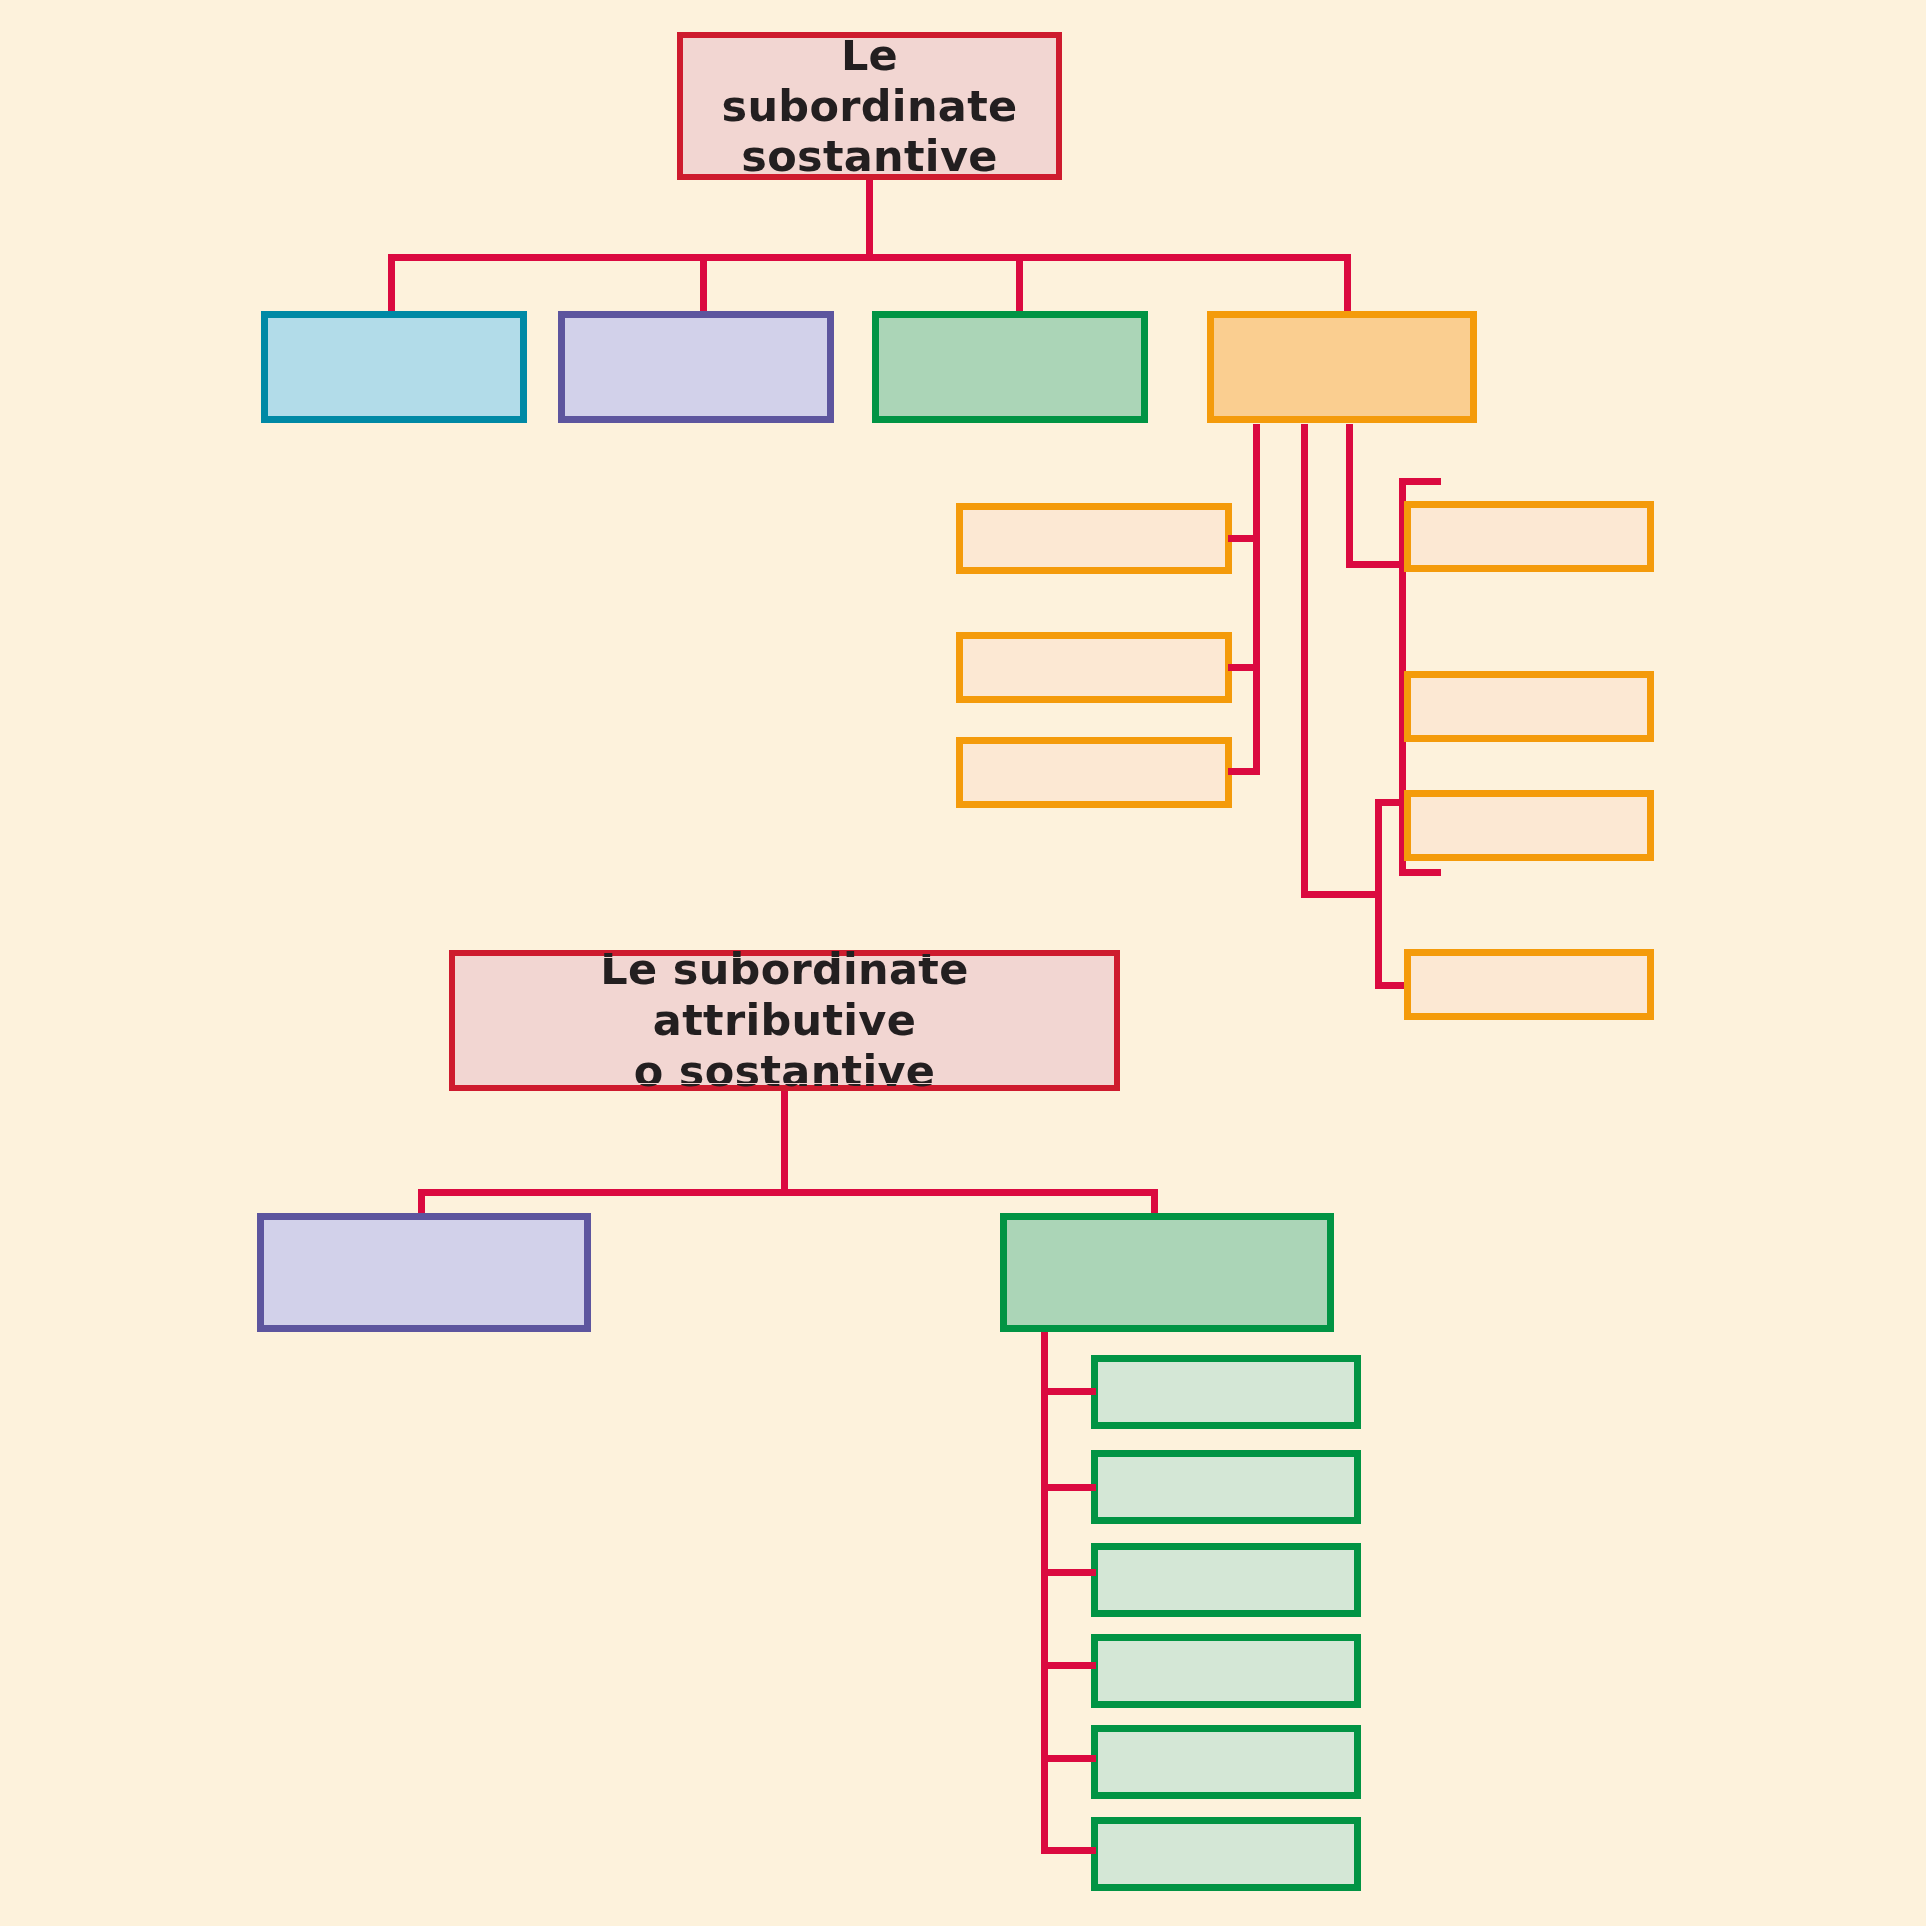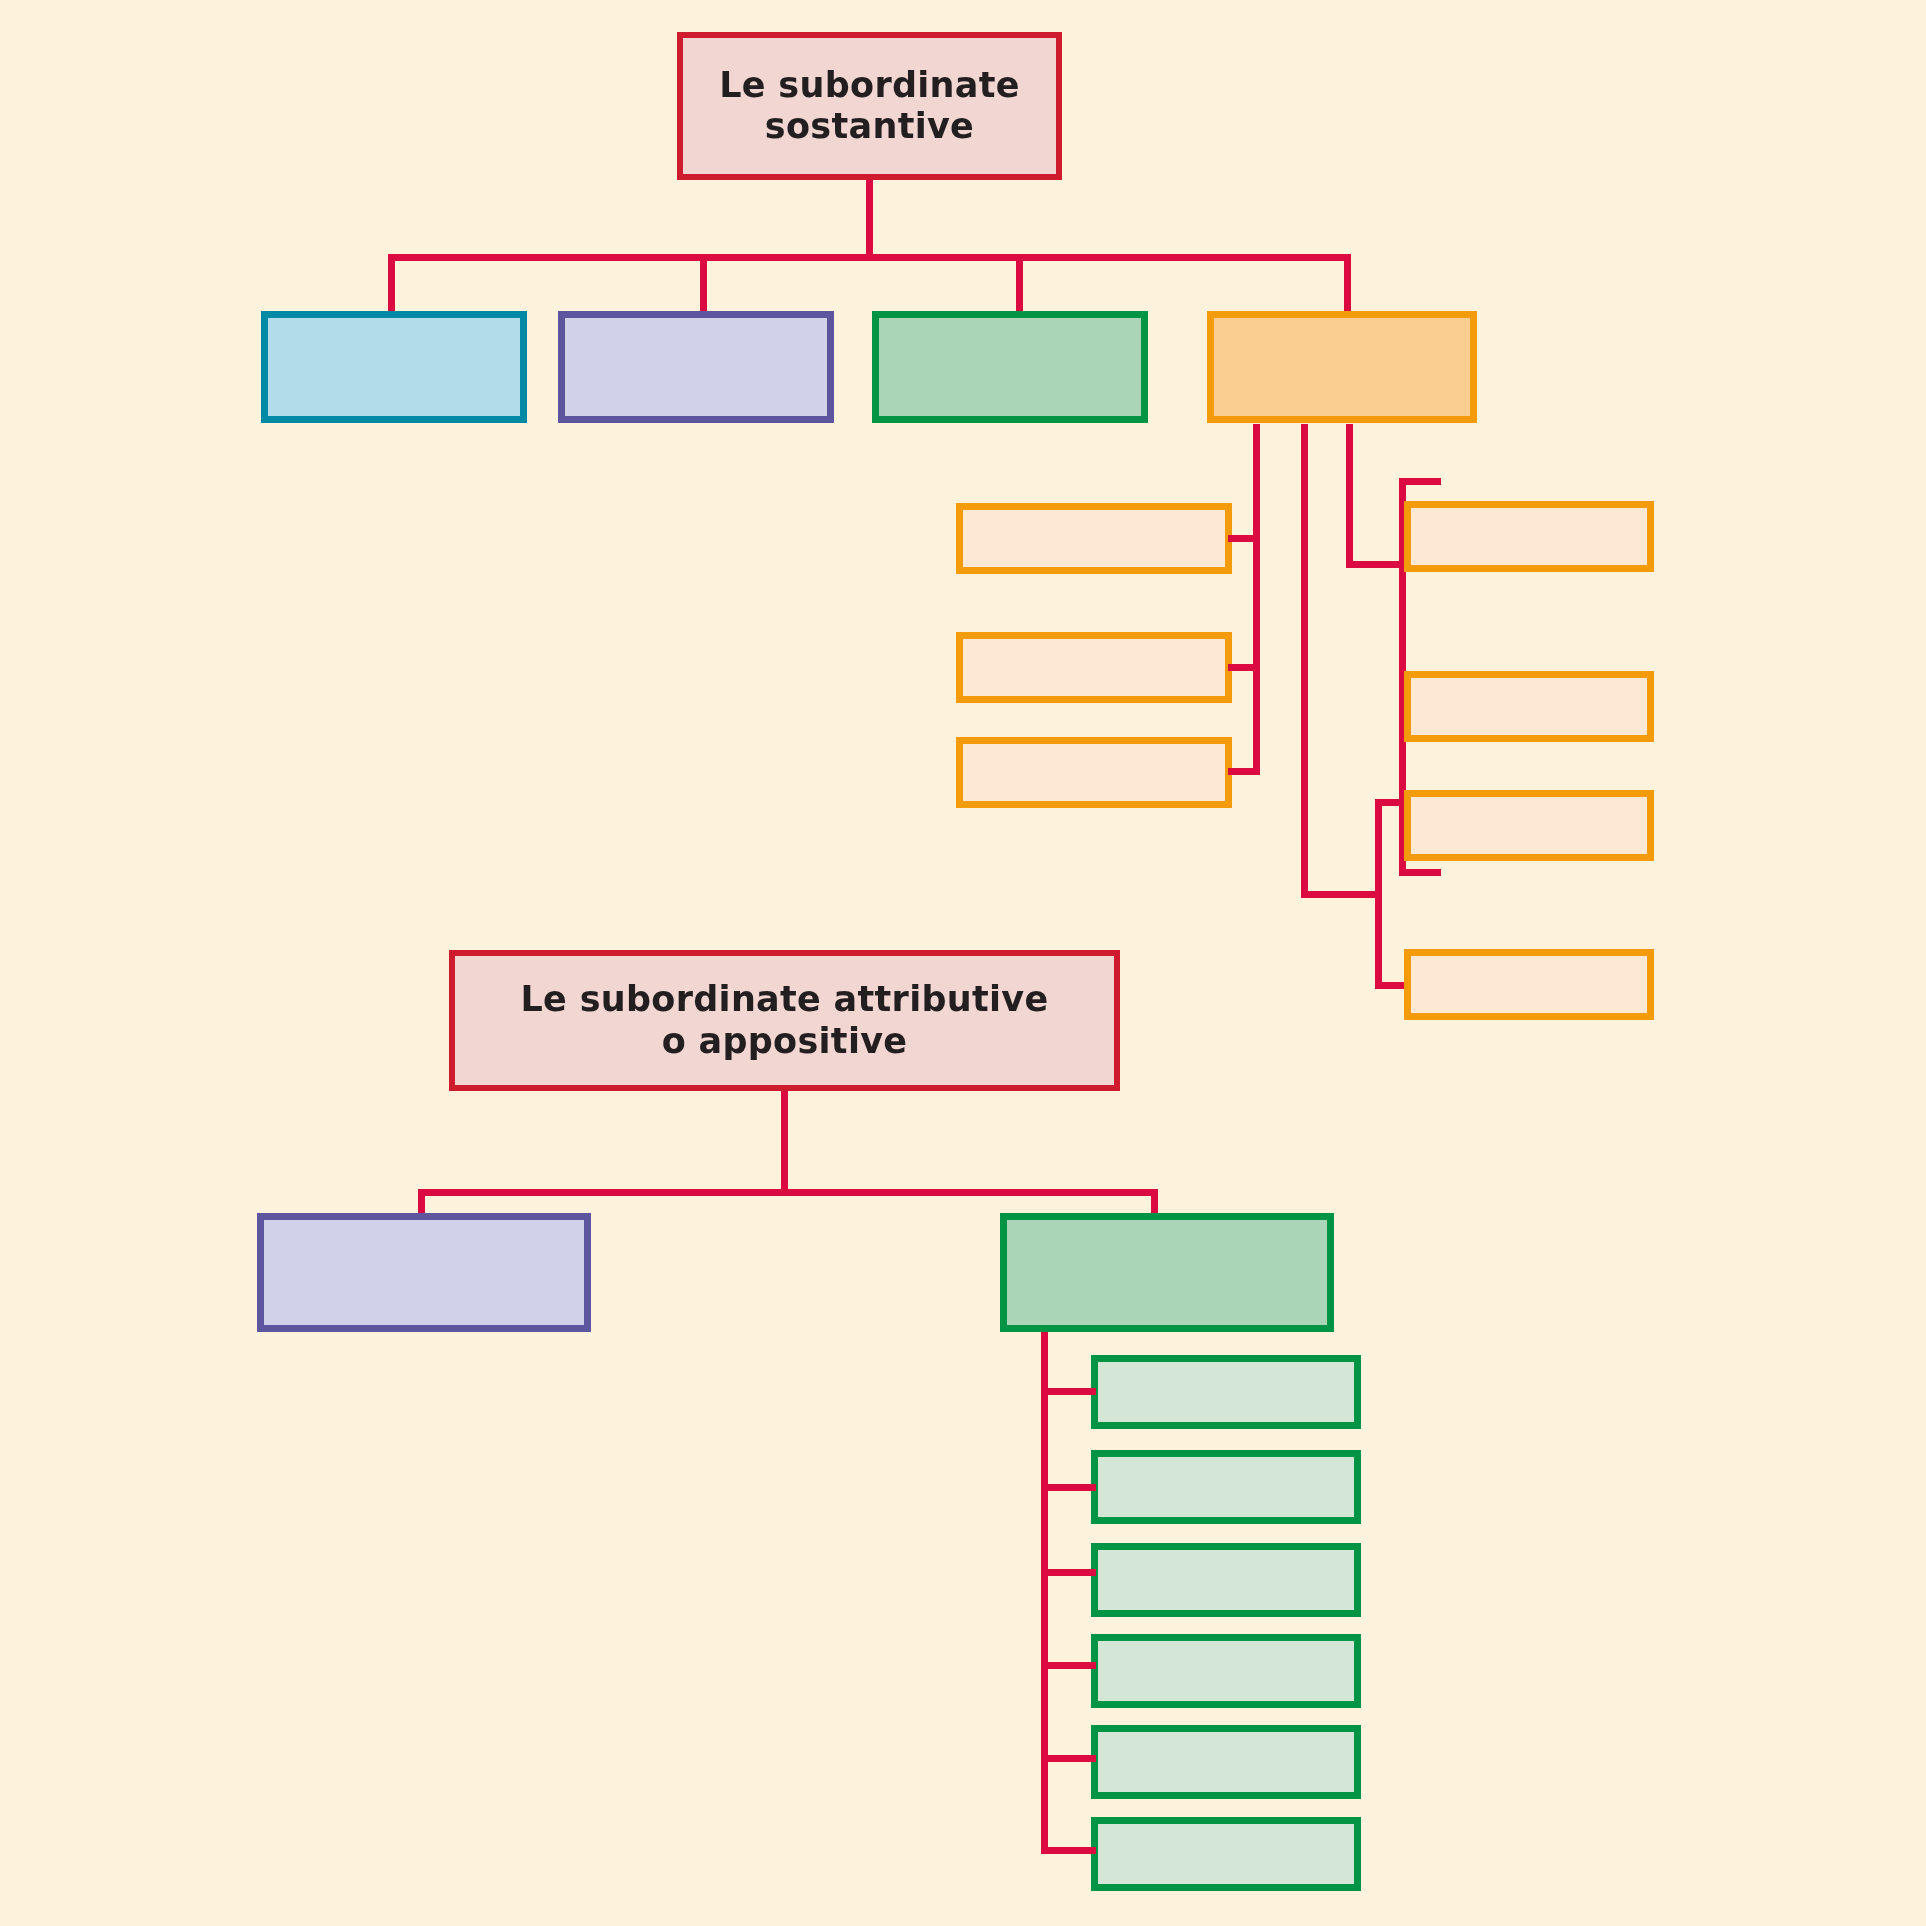--- a/index.html
+++ b/index.html
@@ -32,21 +32,21 @@
     white-space: pre-line;
   }
 
   
   .node.title {
     background: #F2D6D2;
     border: 6.4px solid #CE1B2E;
     outline: 1.9px solid #F2D6D2;
     outline-offset: -8.3px;
     font-weight: bold;
-    font-size: 35px;
+    font-size: 43px;
     letter-spacing: 0.3px;
   }
 
   
   .node.blue   { background: #B2DCE9; border: 7.7px solid #0089A5; outline: 1.9px solid #B2DCE9; outline-offset: -9.6px; }
   .node.purple { background: #D2D1EA; border: 7.7px solid #5D559E; outline: 1.9px solid #D2D1EA; outline-offset: -9.6px; }
   .node.green  { background: #ABD5B7; border: 7.7px solid #019444; outline: 1.9px solid #ABD5B7; outline-offset: -9.6px; }
   .node.orange { background: #FACE90; border: 7.7px solid #F49B0B; outline: 1.9px solid #FACE90; outline-offset: -9.6px; }
 
   
@@ -142,21 +142,21 @@
   <div class="node sub-orange" style="left:1404px; top:790px; width:250px; height:71px;">
     <span class="label"></span>
   </div>
 
   <div class="node sub-orange" style="left:1404px; top:949px; width:250px; height:71px;">
     <span class="label"></span>
   </div>
 
   <div class="node title" style="left:449px; top:950px; width:671px; height:141px;">
     <span class="label">Le subordinate attributive
-o appositive</span>
+o sostantive</span>
   </div>
 
   <div class="conn" style="left:781px; top:1091px; width:7px; height:98px;"></div>
 
   <div class="conn" style="left:418px; top:1189px; width:740px; height:7px;"></div>
 
   <div class="conn" style="left:418px; top:1189px; width:7px; height:29px;"></div>
 
   <div class="conn" style="left:1151px; top:1189px; width:7px; height:29px;"></div>
 

